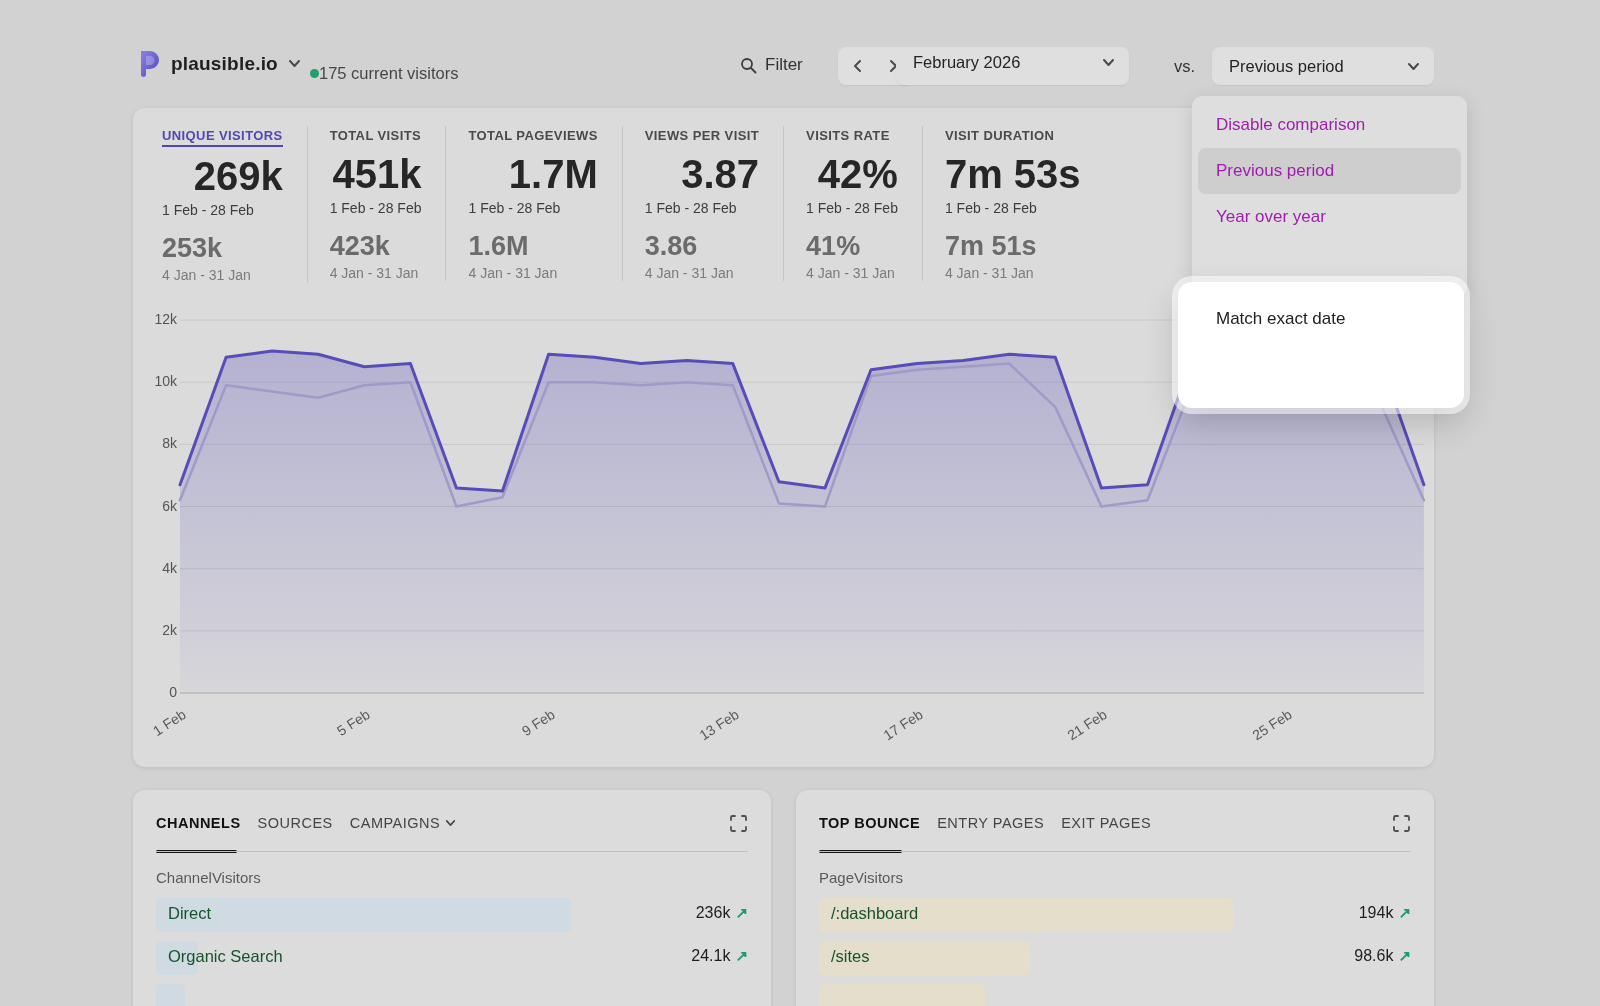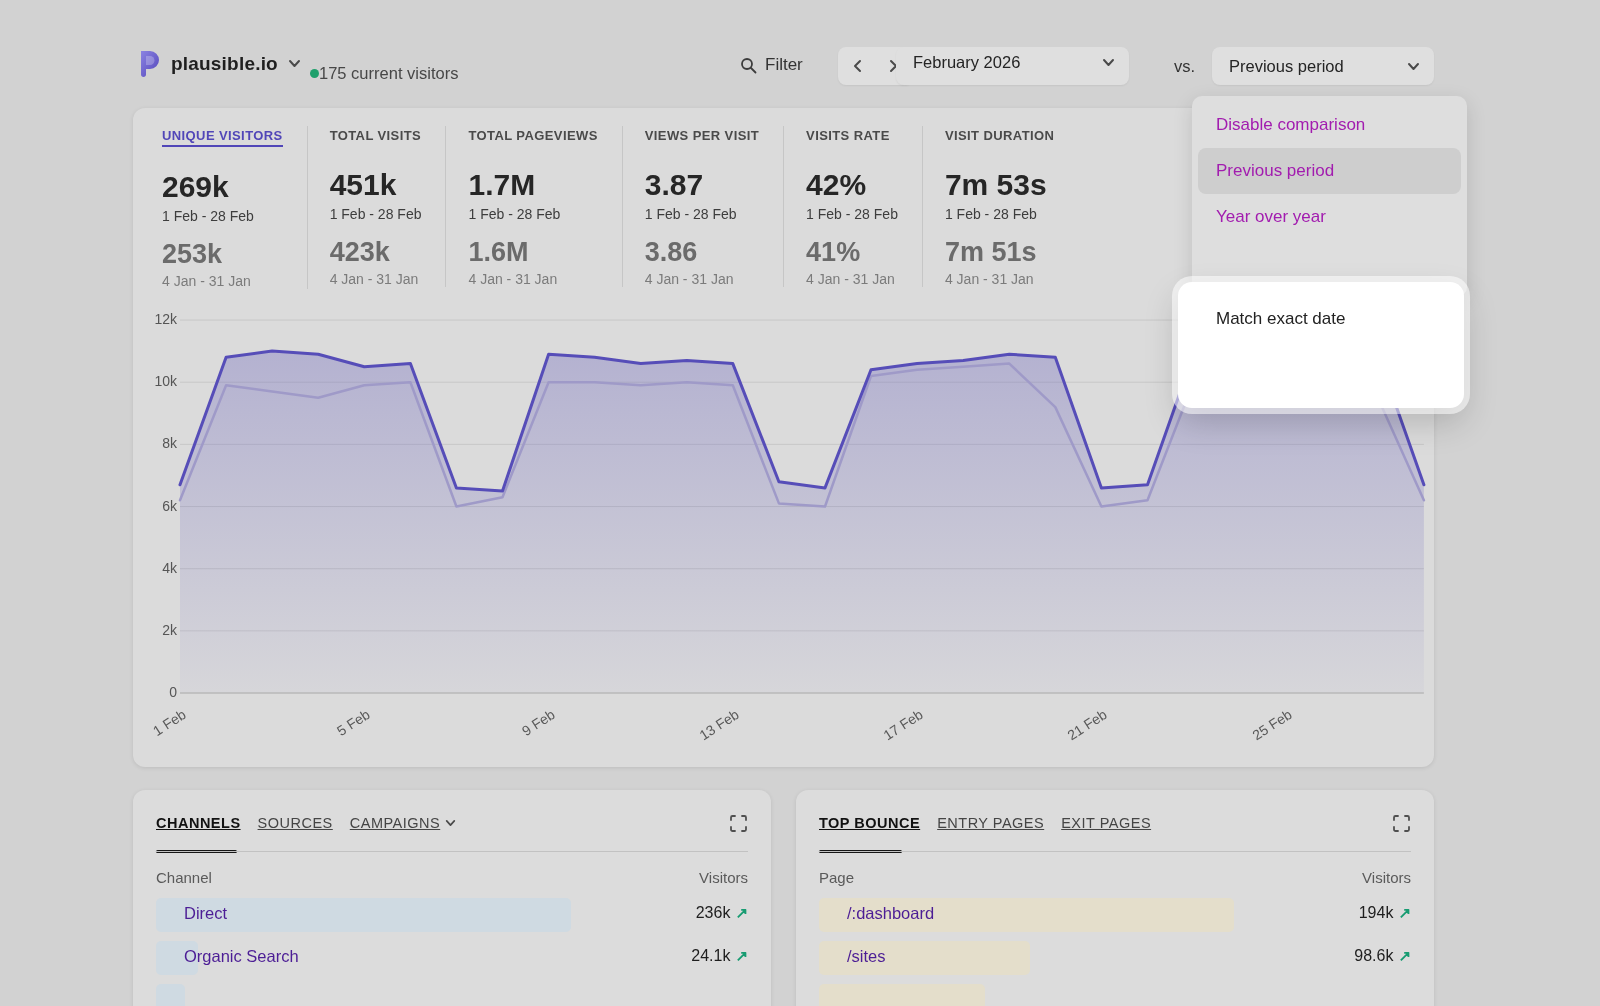--- a/index.html
+++ b/index.html
@@ -27,51 +27,51 @@
 
   
   #chart-card{position:absolute;left:133px;top:108px;width:1301px;height:659px;
     background:#dbdbdb;border-radius:12px;box-shadow:0 1px 4px rgba(0,0,0,.10);}
   #stats-row{position:absolute;left:29px;top:18px;display:flex;align-items:flex-start;}
   .stat{padding:0 24px 0 0;margin-right:22px;border-right:1px solid #c6c6c6;}
   .stat:last-child{border-right:none;}
   .stat-label{font-size:13px;font-weight:bold;letter-spacing:.4px;color:#4a4a4a;
     display:inline-block;padding-bottom:2px;white-space:nowrap;}
   .stat.active .stat-label{color:#5146b8;border-bottom:2px solid #5146b8;}
-  .stat-value{font-size:30px;font-weight:bold;color:#262626;margin-top:24px;line-height:1.05;}
+  .stat-value{font-size:40px;font-weight:bold;color:#262626;margin-top:8px;line-height:1.05;text-align:right;}
   .stat-period{font-size:14px;color:#3d3d3d;margin-top:5px;}
   .stat-prev-value{font-size:27px;font-weight:bold;color:#6b6b6b;margin-top:16px;line-height:1.05;}
   .stat-prev-period{font-size:14px;color:#7b7b7b;margin-top:5px;}
 
   #chart-area{position:absolute;left:0;top:200px;width:1301px;height:459px;}
   #chart-svg{position:absolute;left:17px;top:4px;}
   .ylabel{position:absolute;width:44px;text-align:right;font-size:14px;color:#555;}
   .xlabel{position:absolute;width:64px;text-align:right;font-size:14px;color:#5a5a5a;
     transform:rotate(-33deg);transform-origin:100% 0;white-space:nowrap;}
 
   
   .panel{position:absolute;top:790px;width:638px;height:240px;background:#dcdcdc;
     border-radius:12px;box-shadow:0 1px 4px rgba(0,0,0,.10);}
   #channels-card{left:133px;} #pages-card{left:796px;}
   .panel-inner{position:absolute;left:23px;right:23px;top:0;height:100%;}
   .tabs{position:absolute;left:0;top:25px;display:flex;align-items:center;gap:17px;}
   .tab{font-size:14.5px;letter-spacing:.5px;color:#454545;cursor:pointer;white-space:nowrap;
-    display:flex;align-items:center;gap:5px;text-decoration:underline;}
+    display:flex;align-items:center;gap:5px;}
   .tab.active{font-weight:bold;color:#111;}
   .tab-divider{position:absolute;left:0;right:0;top:61px;height:1px;background:#c2c2c2;}
   .tab-underline{position:absolute;left:0;top:59.5px;height:3px;background:#161616;border-radius:2px;}
-  .col-header{position:absolute;left:0;right:0;top:79px;display:flex;justify-content:space-between;}
+  .col-header{position:absolute;left:0;right:0;top:79px;display:flex;justify-content:flex-start;}
   .col-header span{font-size:15px;color:#5a5a5a;}
   .rows{position:absolute;left:0;right:0;top:104px;}
   .row{position:relative;height:43px;}
   .bar-area{position:absolute;left:0;top:4px;width:415px;height:34px;}
   .bar{height:34px;border-radius:5px;}
   #channels-card .bar{background:#cfdae2;}
   #pages-card .bar{background:#e4decb;}
-  .row-name{position:absolute;left:12px;top:10px;font-size:16.5px;color:#4c1d95;margin-left:16px;}
+  .row-name{position:absolute;left:12px;top:10px;font-size:16.5px;color:#14532d;}
   .row-value{position:absolute;right:0;top:10px;font-size:16px;color:#1e1e1e;display:flex;align-items:center;gap:5px;}
   .up-arrow{color:#189c72;font-size:15px;font-weight:bold;}
   .expand-icon{position:absolute;right:0;top:24px;cursor:pointer;}
 
   
   #comparison-menu{position:absolute;left:1192px;top:96px;width:275px;height:201px;
     background:#dedede;border-radius:10px;box-shadow:0 6px 20px rgba(0,0,0,.13);padding:6px;}
   .menu-item{height:46px;display:flex;align-items:center;padding-left:18px;
     font-size:17px;color:#a21caf;border-radius:8px;cursor:pointer;}
   .menu-item.active{background:#cecece;}

